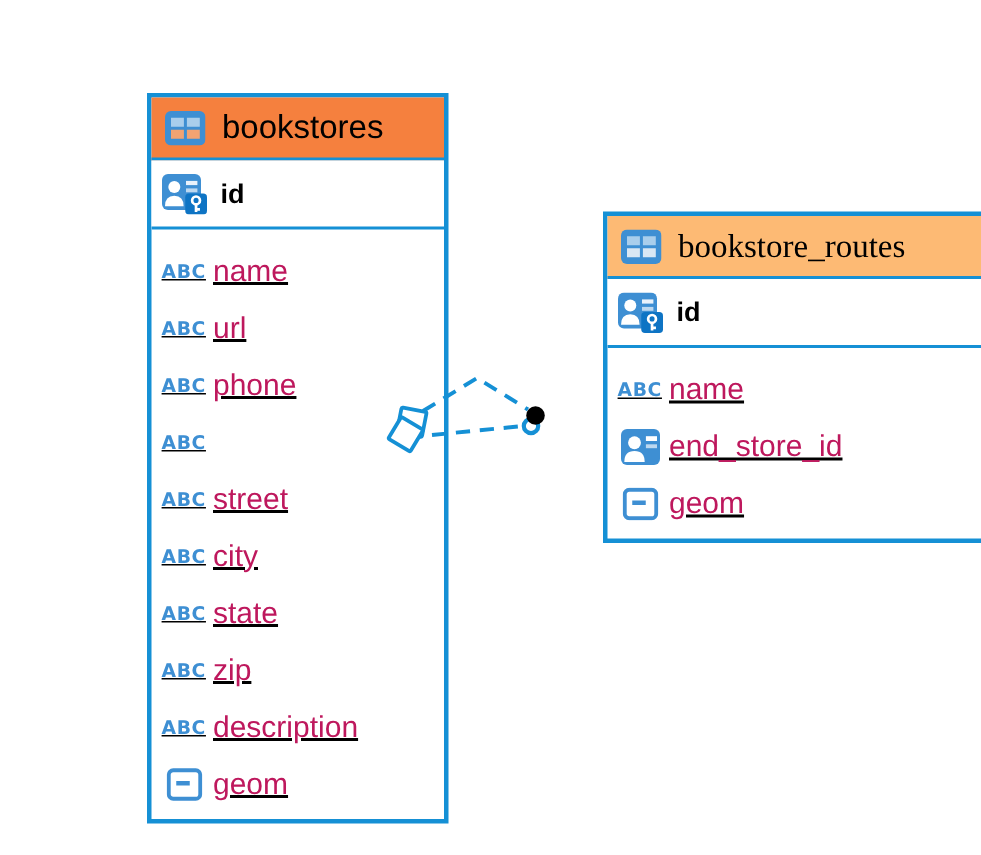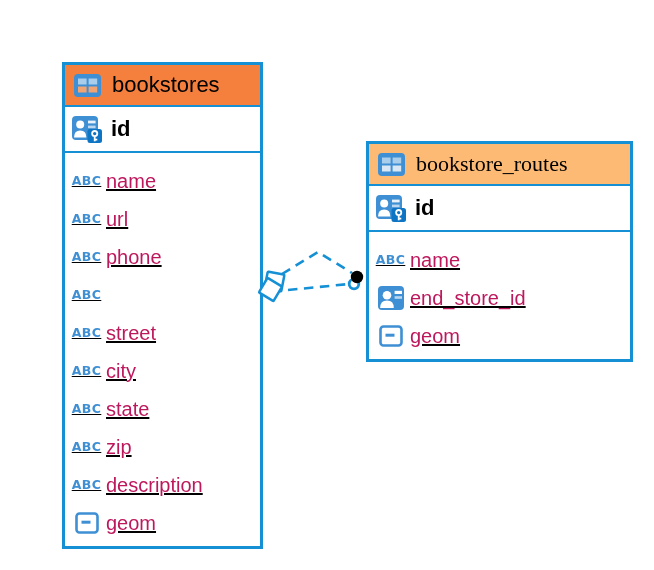--- a/index.html
+++ b/index.html
@@ -10,20 +10,21 @@
     background: #ffffff;
     font-family: "Liberation Sans", sans-serif;
     overflow: hidden;
   }
   .entity {
     position: absolute;
     background: #ffffff;
     border: 3px solid #1590d5;
     box-sizing: border-box;
     z-index: 1;
+    margin-left: 36px;
   }
   #tbl-bookstores { left: 62px; top: 62px; width: 201px; }
   #tbl-routes     { left: 366px; top: 141px; width: 267px; }
 
   .entity-header {
     height: 40px;
     display: flex;
     align-items: center;
     gap: 11px;
     padding: 0 6px 0 9px;
@@ -39,21 +40,21 @@
 
   .pk-row {
     height: 44px;
     display: flex;
     align-items: center;
     gap: 9px;
     padding-left: 7px;
     border-bottom: 2px solid #1590d5;
     background: #ffffff;
   }
-  .pk-label { font-size: 22px; font-weight: 700; color: #000000; }
+  .pk-label { font-size: 18px; font-weight: 700; color: #000000; }
 
   .cols { padding: 9px 0 4px 0; text-decoration: underline; }
   .col-row {
     height: 38px;
     display: flex;
     align-items: center;
     gap: 6px;
     padding-left: 8px;
   }
   .icon-cell {

